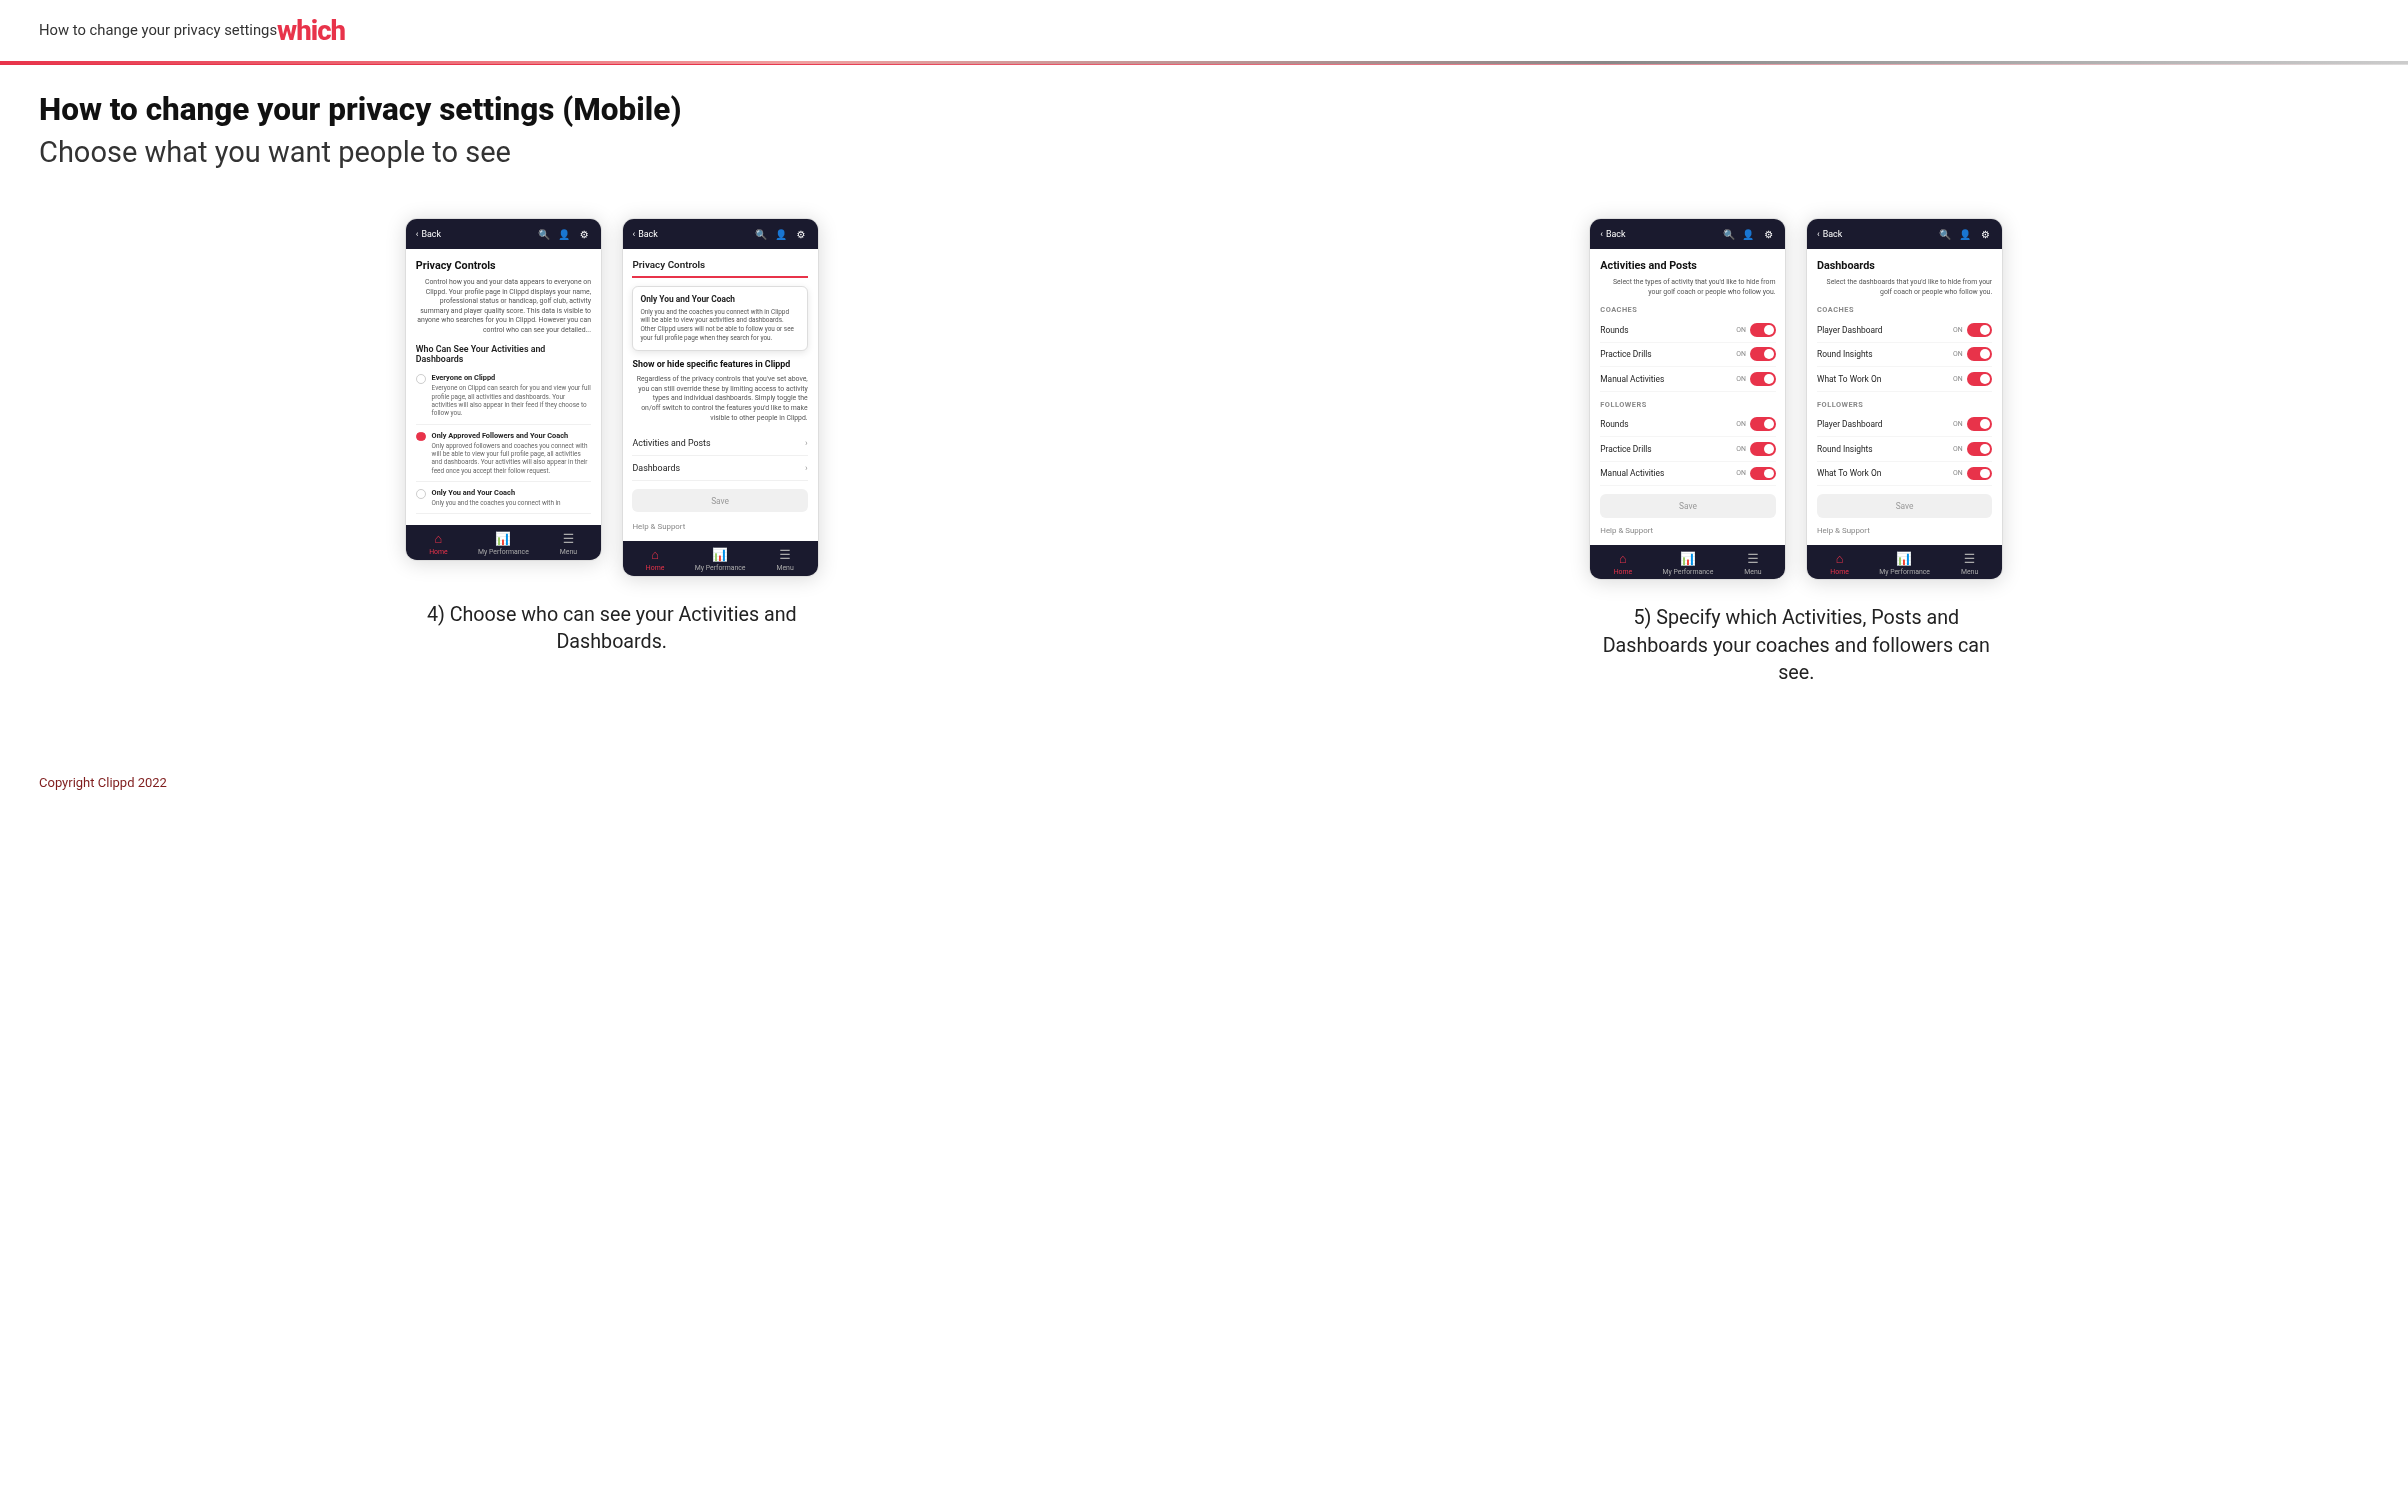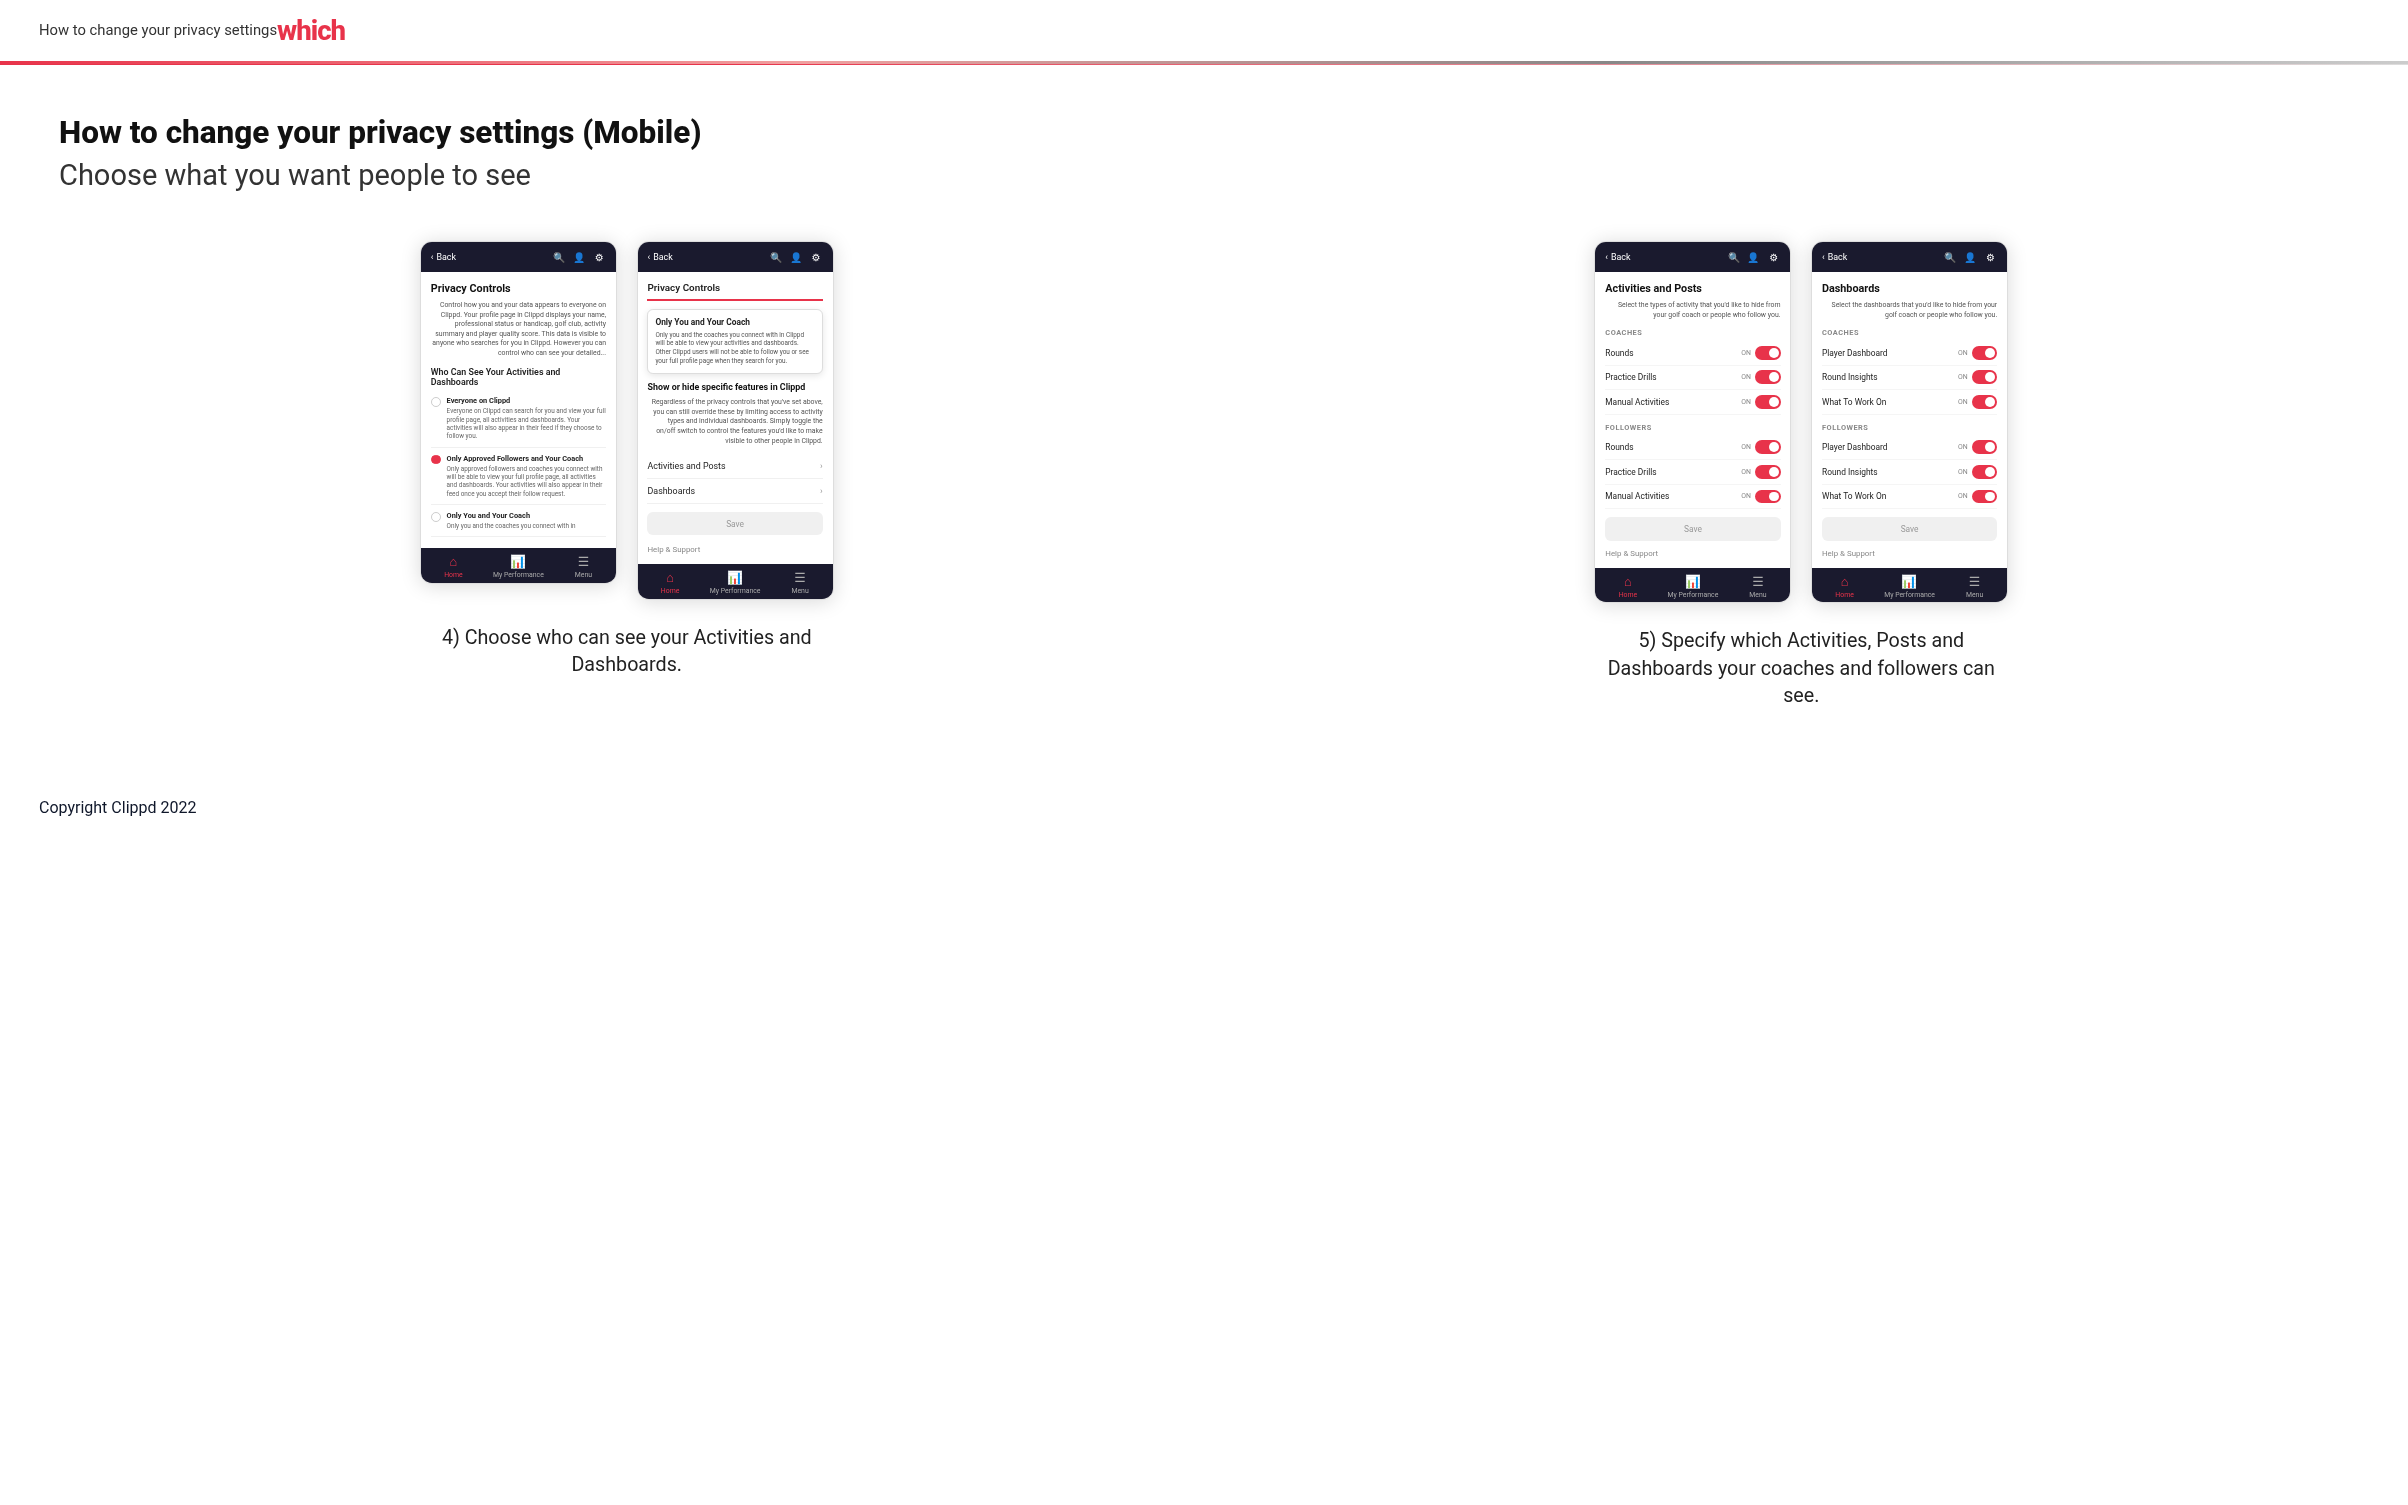--- a/index.html
+++ b/index.html
@@ -25,23 +25,22 @@
     }
     .logo {
       font-size: 27.6px;
       font-weight: 800;
       color: #e8334a;
       letter-spacing: -1px;
     }
 
     
     .main {
-      padding: 49px 39px 59px 39px;
+      padding: 26px 39px 59px 39px;
       max-width: 2409px;
-      margin-left: 20px;
     }
 
     .page-heading {
       font-size: 31.5px;
       font-weight: 800;
       color: #111;
       margin-bottom: 7.9px;
     }
     .page-subheading {
       font-size: 29px;
@@ -309,22 +308,22 @@
     }
     .tooltip-text {
       font-size: 6.4px;
       color: #555;
       line-height: 1.4;
     }
 
     
     .footer {
       padding: 29.6px 39px;
-      color: #0f172a;
-      font-size: 16px;
+      color: #7f1d1d;
+      font-size: 13px;
     }
 
     .divider-line {
       width: 100%;
       height: 1px;
       background: linear-gradient(to right, #e8334a 30%, #ddd 100%);
       margin-bottom: 0;
     }
   </style>
 </head>

